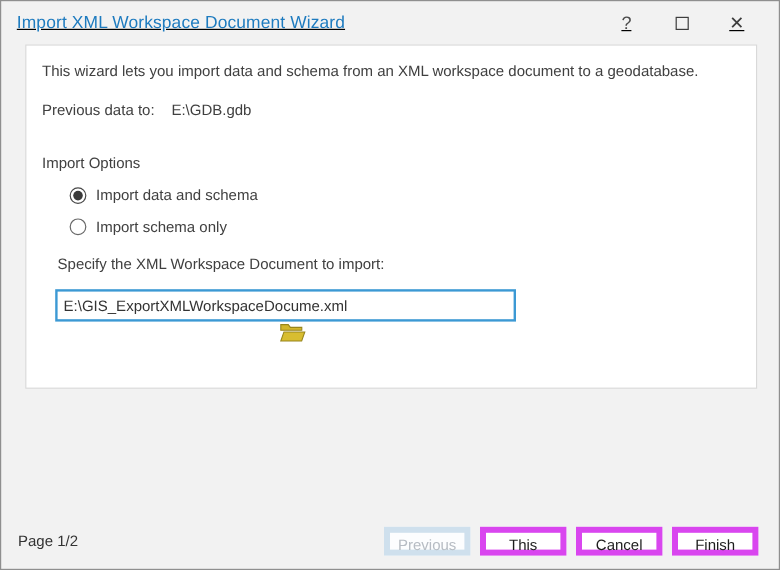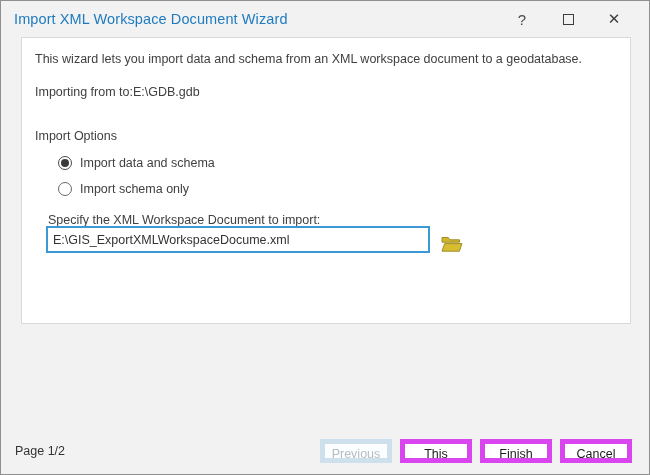--- a/index.html
+++ b/index.html
@@ -12,20 +12,21 @@
     background: #f2f2f2;
     border: 1px solid #8f8f8f;
     overflow: hidden;
   }
 
   
   .titlebar {
     position: absolute; left: 0; top: 0; right: 0; height: 36px;
     display: flex; align-items: center;
     padding-left: 13px;
+    text-decoration: underline;
   }
   .title {
     font-size: 14.5px;
     color: #1e7bbf;
     letter-spacing: 0.1px;
   }
   .controls {
     margin-left: auto; margin-right: 12px;
     display: flex; align-items: center;
   }
@@ -47,21 +48,21 @@
     position: absolute; left: 20px; top: 36px;
     width: 610px; height: 287px;
     background: #ffffff;
     border: 1px solid #d9d9d9;
   }
   .txt { color: #404040; font-size: 12.5px; line-height: 16px; }
 
   .intro { position: absolute; left: 13px; top: 13px; right: 10px; }
 
   .importing-row { position: absolute; left: 13px; top: 46px; }
-  .importing-row .val { }
+  .importing-row .val { margin-left: 14px; }
 
   .options-label { position: absolute; left: 13px; top: 90px; }
 
   .radio-row {
     position: absolute; left: 36px;
     display: flex; align-items: center;
     cursor: default;
   }
   .radio-row.first { top: 117px; }
   .radio-row.second { top: 143px; }
@@ -76,22 +77,22 @@
     content: "";
     position: absolute; left: 2px; top: 2px;
     width: 8px; height: 8px; border-radius: 50%;
     background: #3a3a3a;
   }
   .radio-label { margin-left: 8px; }
 
   .specify-label { position: absolute; left: 26px; top: 174px; }
 
   .input-row {
-    position: absolute; left: 24px; top: 188px;
-    display: flex; align-items: flex-end;
+    position: absolute; left: 24px; top: 203px;
+    display: flex; align-items: center; flex-direction: column;
   }
   .path-input {
     width: 384px; height: 27px;
     border: 2px solid #3c99d4;
     background: #fff;
     font-family: "Liberation Sans", sans-serif;
     font-size: 12.5px; color: #333333;
     padding: 0 5px;
     outline: none;
   }
@@ -140,21 +141,21 @@
         </span>
       <span class="ctrl close">✕</span>
     </div>
   </div>
 
   <div class="content-box">
 
     <div class="intro txt">This wizard lets you import data and schema from an XML workspace document to a geodatabase.</div>
 
     <div class="importing-row txt">
-      <span>Importing from to:</span><span class="val">E:\GDB.gdb</span>
+      <span>Previous data to:</span><span class="val">E:\GDB.gdb</span>
     </div>
 
     <div class="options-label txt">Import Options</div>
 
     <div class="radio-row first">
       <span class="radio selected"></span>
       <span class="radio-label txt">Import data and schema</span>
     </div>
 
     <div class="radio-row second">
@@ -174,18 +175,18 @@
       </span>
     </div>
 
   </div>
 
   <div class="footer">
     <span class="page">Page 1/2</span>
     <div class="buttons">
       <button class="btn" disabled="">Previous</button>
       <button class="btn">This</button>
+      <button class="btn">Cancel</button>
       <button class="btn">Finish</button>
-      <button class="btn">Cancel</button>
     </div>
   </div>
 
 </div>
 
 </body></html>

